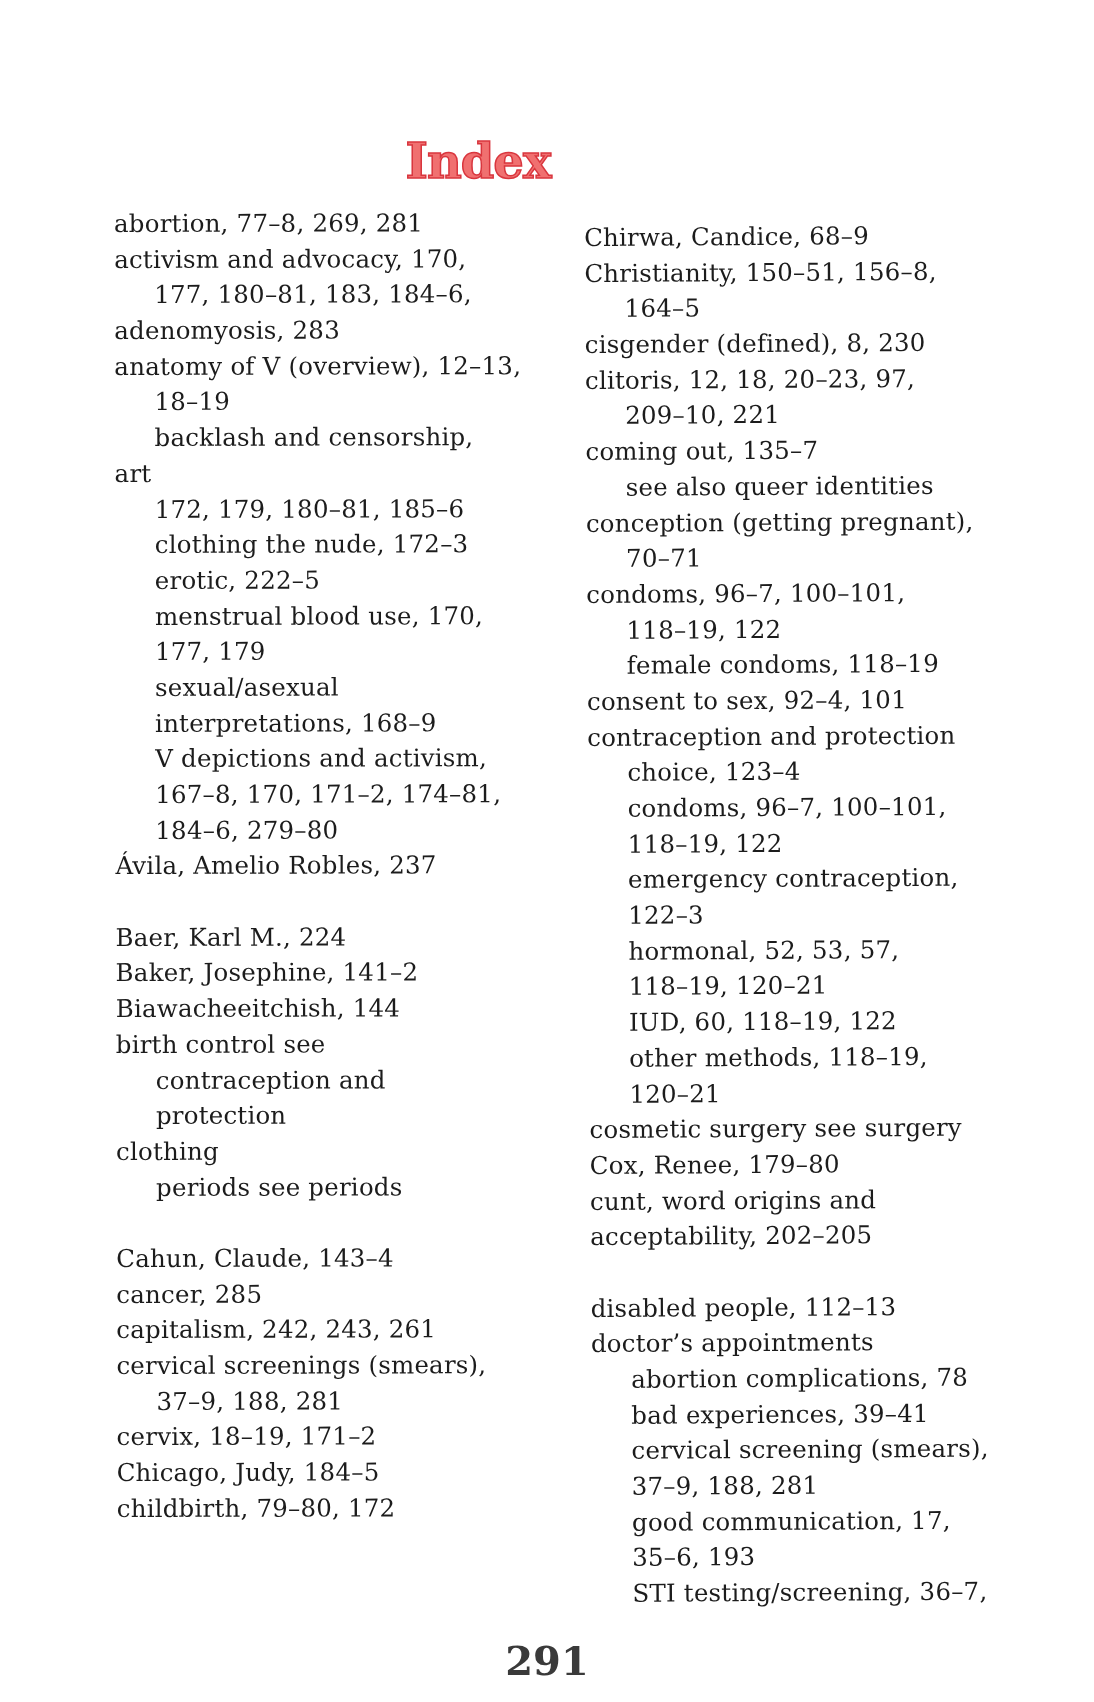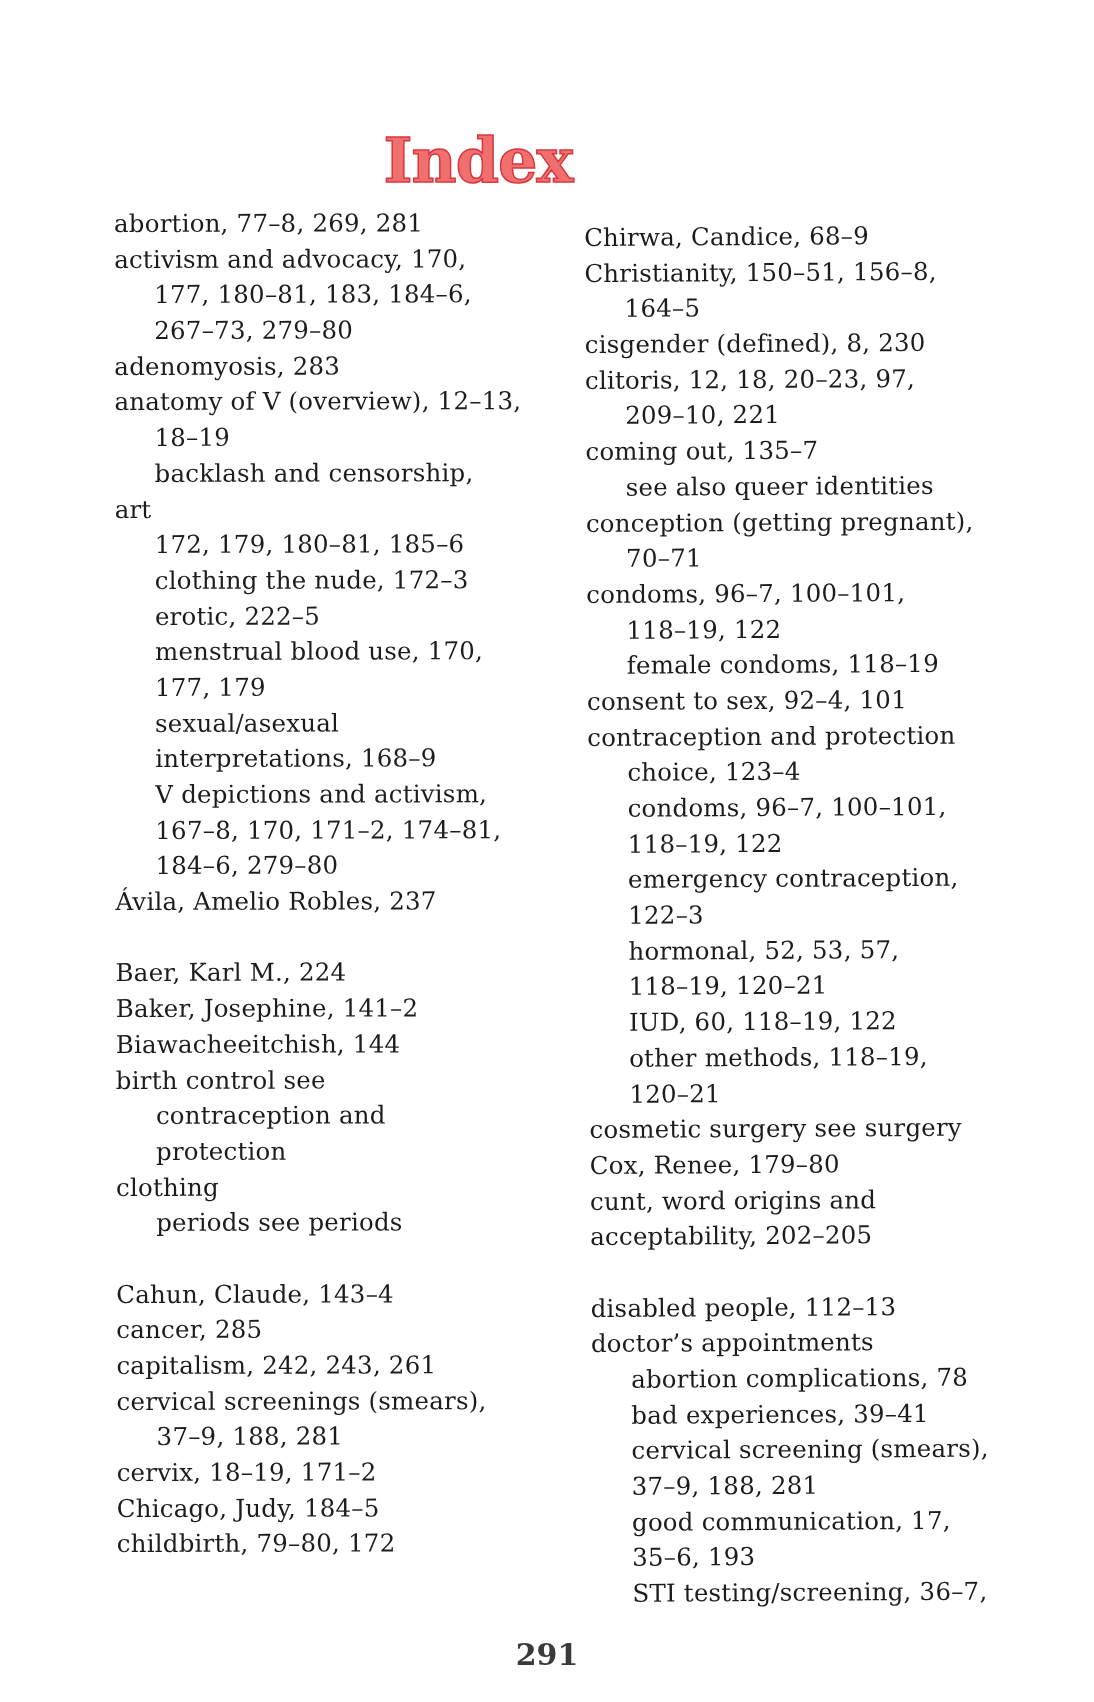--- a/index.html
+++ b/index.html
@@ -16,21 +16,21 @@
       color: #1c1c1c;
     }
     .page-title {
       position: absolute;
       left: 0;
       width: 956px;
       top: 108px;
       text-align: center;
       font-family: "DejaVu Serif", serif;
       font-weight: bold;
-      font-size: 62px;
+      font-size: 48px;
       line-height: 72px;
       color: #f07070;
       -webkit-text-stroke: 1.5px #d9363e;
       letter-spacing: -1px;
       margin-top: 17px;
     }
     .column {
       position: absolute;
       top: 206px;
       font-size: 24.5px;
@@ -57,34 +57,33 @@
     .indent1 { padding-left: 40px; }
     .blank { height: 35.7px; }
     .page-number {
       position: absolute;
       left: 0;
       width: 1094px;
       top: 1637px;
       text-align: center;
       font-family: "DejaVu Serif", serif;
       font-weight: bold;
-      font-size: 30px;
+      font-size: 40px;
       color: #3a3a3a;
     }
   </style>
 </head>
 <body>
 
 <h1 class="page-title">Index</h1>
 
 <div class="column col-left" id="col-left">
     <div class="line">abortion, 77–8, 269, 281</div>
     <div class="line">activism and advocacy, 170,</div>
     <div class="line indent1">177, 180–81, 183, 184–6,</div>
-    <div class="line indent1">267–73, 279–80</div>
     <div class="line">adenomyosis, 283</div>
     <div class="line">anatomy of V (overview), 12–13,</div>
     <div class="line indent1">18–19</div>
     <div class="line indent1">backlash and censorship,</div>
     <div class="line">art</div>
     <div class="line indent1">172, 179, 180–81, 185–6</div>
     <div class="line indent1">clothing the nude, 172–3</div>
     <div class="line indent1">erotic, 222–5</div>
     <div class="line indent1">menstrual blood use, 170,</div>
     <div class="line indent1">177, 179</div>

